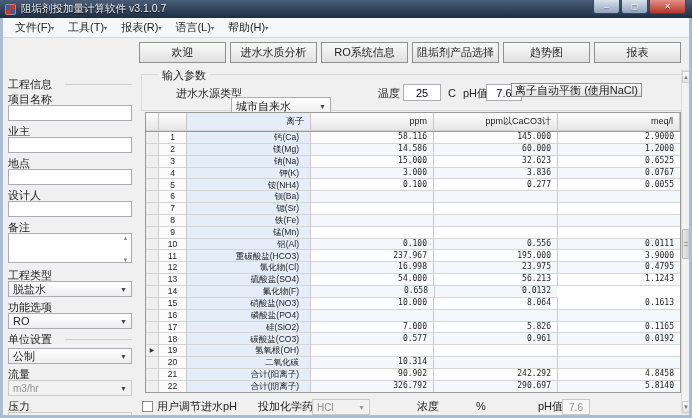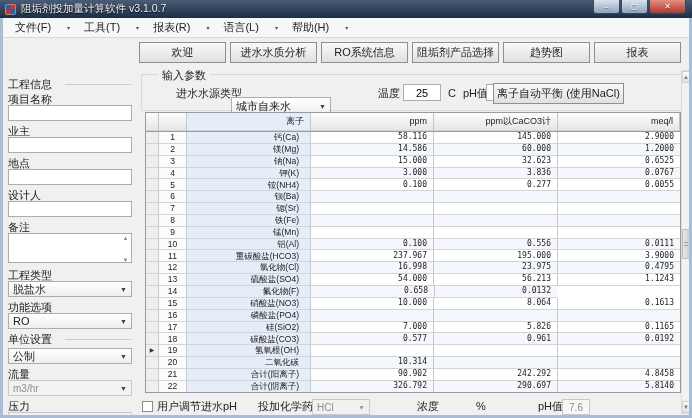--- a/index.html
+++ b/index.html
@@ -21,21 +21,21 @@
   .title { color:#f2f2f2; font-size:10.5px; text-shadow:0 1px 1px #000; }
   .win-controls { margin-left:auto; display:flex; align-items:flex-start; height:100%; padding-right:6px; }
   .win-btn { width:27px; height:14px; display:flex; align-items:center; justify-content:center;
     font-size:8px; color:#fff; text-shadow:0 1px 1px #00000088; cursor:default;
     background:linear-gradient(#d9e2ee,#8fa3bb); border:1px solid #37475c; border-top:none; border-radius:0 0 3px 3px; margin-left:1px; }
   .win-btn.close { width:37px; background:linear-gradient(var(--close_top,#e39086),var(--close_bottom,#b63527)); }
 
   
   .menubar { position:absolute; left:3px; right:3px; top:18px; height:20px; background:#f6f7f8;
     border-bottom:1px solid #d8d8d8; display:flex; align-items:center; padding-left:5px; z-index:4; }
-  .menu-item { display:flex; align-items:center; gap:16px; padding:2px 7px; color:#222; cursor:default; }
+  .menu-item { display:flex; align-items:center; gap:0; padding:2px 7px; color:#222; cursor:default; }
   .menu-item .caret { font-size:6px; color:#555; }
 
   
   .sidebar { position:absolute; left:8px; top:78px; width:124px; }
   .side-label { font-size:11px; line-height:12px; color:#1a1a1a; }
   .section-hdr { display:flex; align-items:center; margin-bottom:3px;gap:8px; }
   .section-hdr .rule { flex:1; height:1px; background:#cfcfcf; margin-left:5px; }
   .tbox { width:100%; height:16px; background:#fff; border:1px solid #abadb3; margin-bottom:4px; font-size:11px; padding:0 3px; }
   textarea.tbox { height:30px; resize:none; }
   .remarks-wrap { position:relative; }
@@ -50,21 +50,21 @@
   .nav-btn { width:87px; height:21px; display:flex; align-items:center; justify-content:center;
     background:linear-gradient(#f9f9f9,#e0e0e0); border:1px solid #8e8f8f; font-size:11px; color:#222; cursor:default; }
 
   
   .groupbox { position:absolute; left:141px; top:74px; width:541px; height:37px; border:1px solid #d9d9d9; background:transparent; }
   .groupbox .g-label { position:absolute; top:-7px; left:16px; background:var(--content_bg,#f0f0f0); padding:0 4px; font-size:11px; }
   .g-item { position:absolute; font-size:11px; line-height:12px; }
   .g-input { position:absolute; height:17px; background:#fff; border:1px solid #abadb3; font-size:11px; text-align:center; }
   .g-select { position:absolute; left:89px; top:22px; width:100px; height:18px; display:flex; align-items:center; justify-content:space-between;
     padding:0 4px; background:linear-gradient(#fff,#eee); border:1px solid #abadb3; font-size:11px; cursor:default; }
-  .g-button { position:absolute; left:351px; top:8px; width:131px; height:21px; display:flex; align-items:center; justify-content:center;
+  .g-button { position:absolute; left:369px; top:8px; width:131px; height:14px; display:flex; align-items:center; justify-content:center;
     background:linear-gradient(#f9f9f9,#e0e0e0); border:1px solid #8e8f8f; font-size:11px; cursor:default; }
 
   
   .grid { position:absolute; left:145px; top:112px; width:536px; height:281px; border:1px solid #9a9a9a; background:#fff; overflow:hidden; }
   .grid-header { display:flex; height:19px; background:linear-gradient(#fdfdfd,#e4e4e4); border-bottom:1px solid #9a9a9a; }
   .grid-header .cell { font-size:9px; color:#222; display:flex; align-items:center; justify-content:flex-end; padding-right:6px; border-right:1px solid #c6c6c6; }
   .trow { display:flex; height:11.85px; }
   .cell { border-right:1px solid #c9c9c9; border-bottom:1px solid #d4d4d4; overflow:hidden; white-space:nowrap;
     font-size:8.5px; line-height:10.5px; display:flex; align-items:center; }
   .c-ind { width:13px; background:#efefef; justify-content:center; font-size:6px; color:#333; }

